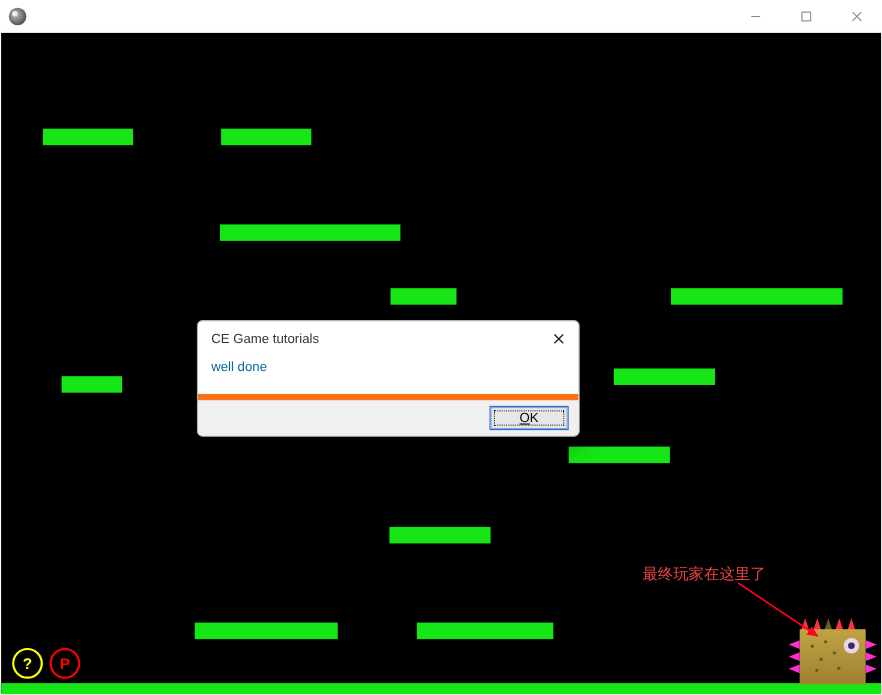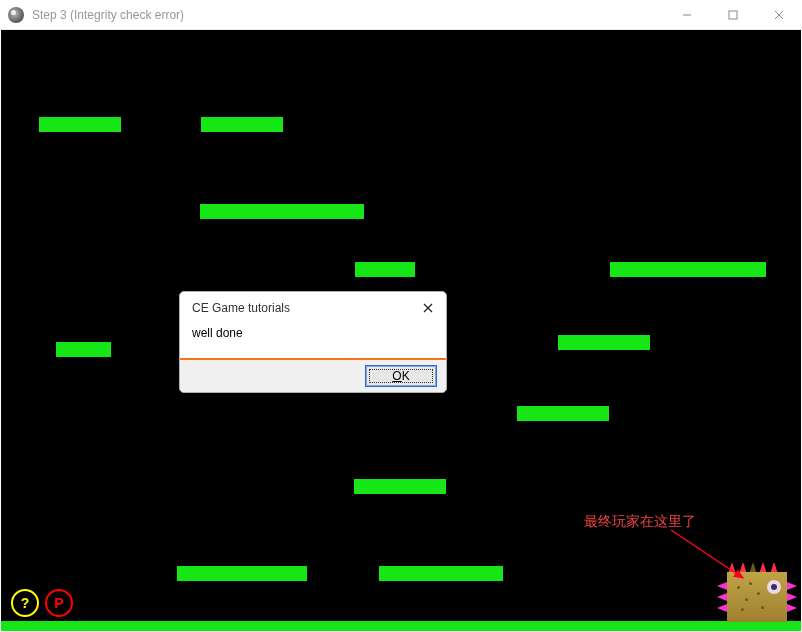--- a/index.html
+++ b/index.html
@@ -125,42 +125,42 @@
   .monster .hspikes span{
     width:0;height:0;
     border-top:4px solid transparent;
     border-bottom:4px solid transparent;
   }
   .monster .hspikes.left span{ border-right:10px solid #ff30d3; }
   .monster .hspikes.right span{ border-left:10px solid #ff30d3; }
   
   .modal {
     position:absolute;
-    width:268px;
+    width:348px;
     background:#ffffff;
     border:1px solid #b0b0b0;
     border-radius:5px;
     box-shadow:0 6px 22px rgba(0,0,0,.35);
   }
   .modal-header{
     display:flex; align-items:center; justify-content:space-between;
     padding:8px 10px 6px 12px;
     font-size:12px; color:#333;
   }
   .modal-header .close{
     width:16px;height:16px;display:flex;align-items:center;justify-content:center;color:#222;
   }
   .modal-body{
     padding:4px 12px 18px 12px;
-    font-size:12px; color:#000000;
+    font-size:12px; color:#0369a1;
     min-height:36px;
   }
   .modal-footer{
     background:#f0f0f0;
-    border-top:2px solid #f97316;
+    border-top:6px solid #f97316;
     border-bottom-left-radius:5px; border-bottom-right-radius:5px;
     padding:6px 10px;
     display:flex; justify-content:flex-end;
   }
   .ok-btn{
     min-width:70px;
     background:#e7e7e7;
     border:1px solid #8aa8d0;
     outline:1px dotted #333;
     outline-offset:-4px;
@@ -168,21 +168,20 @@
     font-size:12px; padding:2px 10px;
     text-align:center;
   }
   .ok-btn .ul{ text-decoration:underline; }
 </style>
 </head>
 <body>
 
 <div class="titlebar">
   <span class="app-icon"></span>
-  <span>Step 3 (Integrity check error)</span>
   <div class="win-controls">
     <div class="win-btn">
       <svg width="10" height="10">
           <line x1="1" y1="5" x2="9" y2="5" stroke="#888" stroke-width="1"></line>
         </svg>
     </div>
     <div class="win-btn">
       <svg width="10" height="10">
           <rect x="1" y="1" width="8" height="8" fill="none" stroke="#888" stroke-width="1"></rect>
         </svg>

